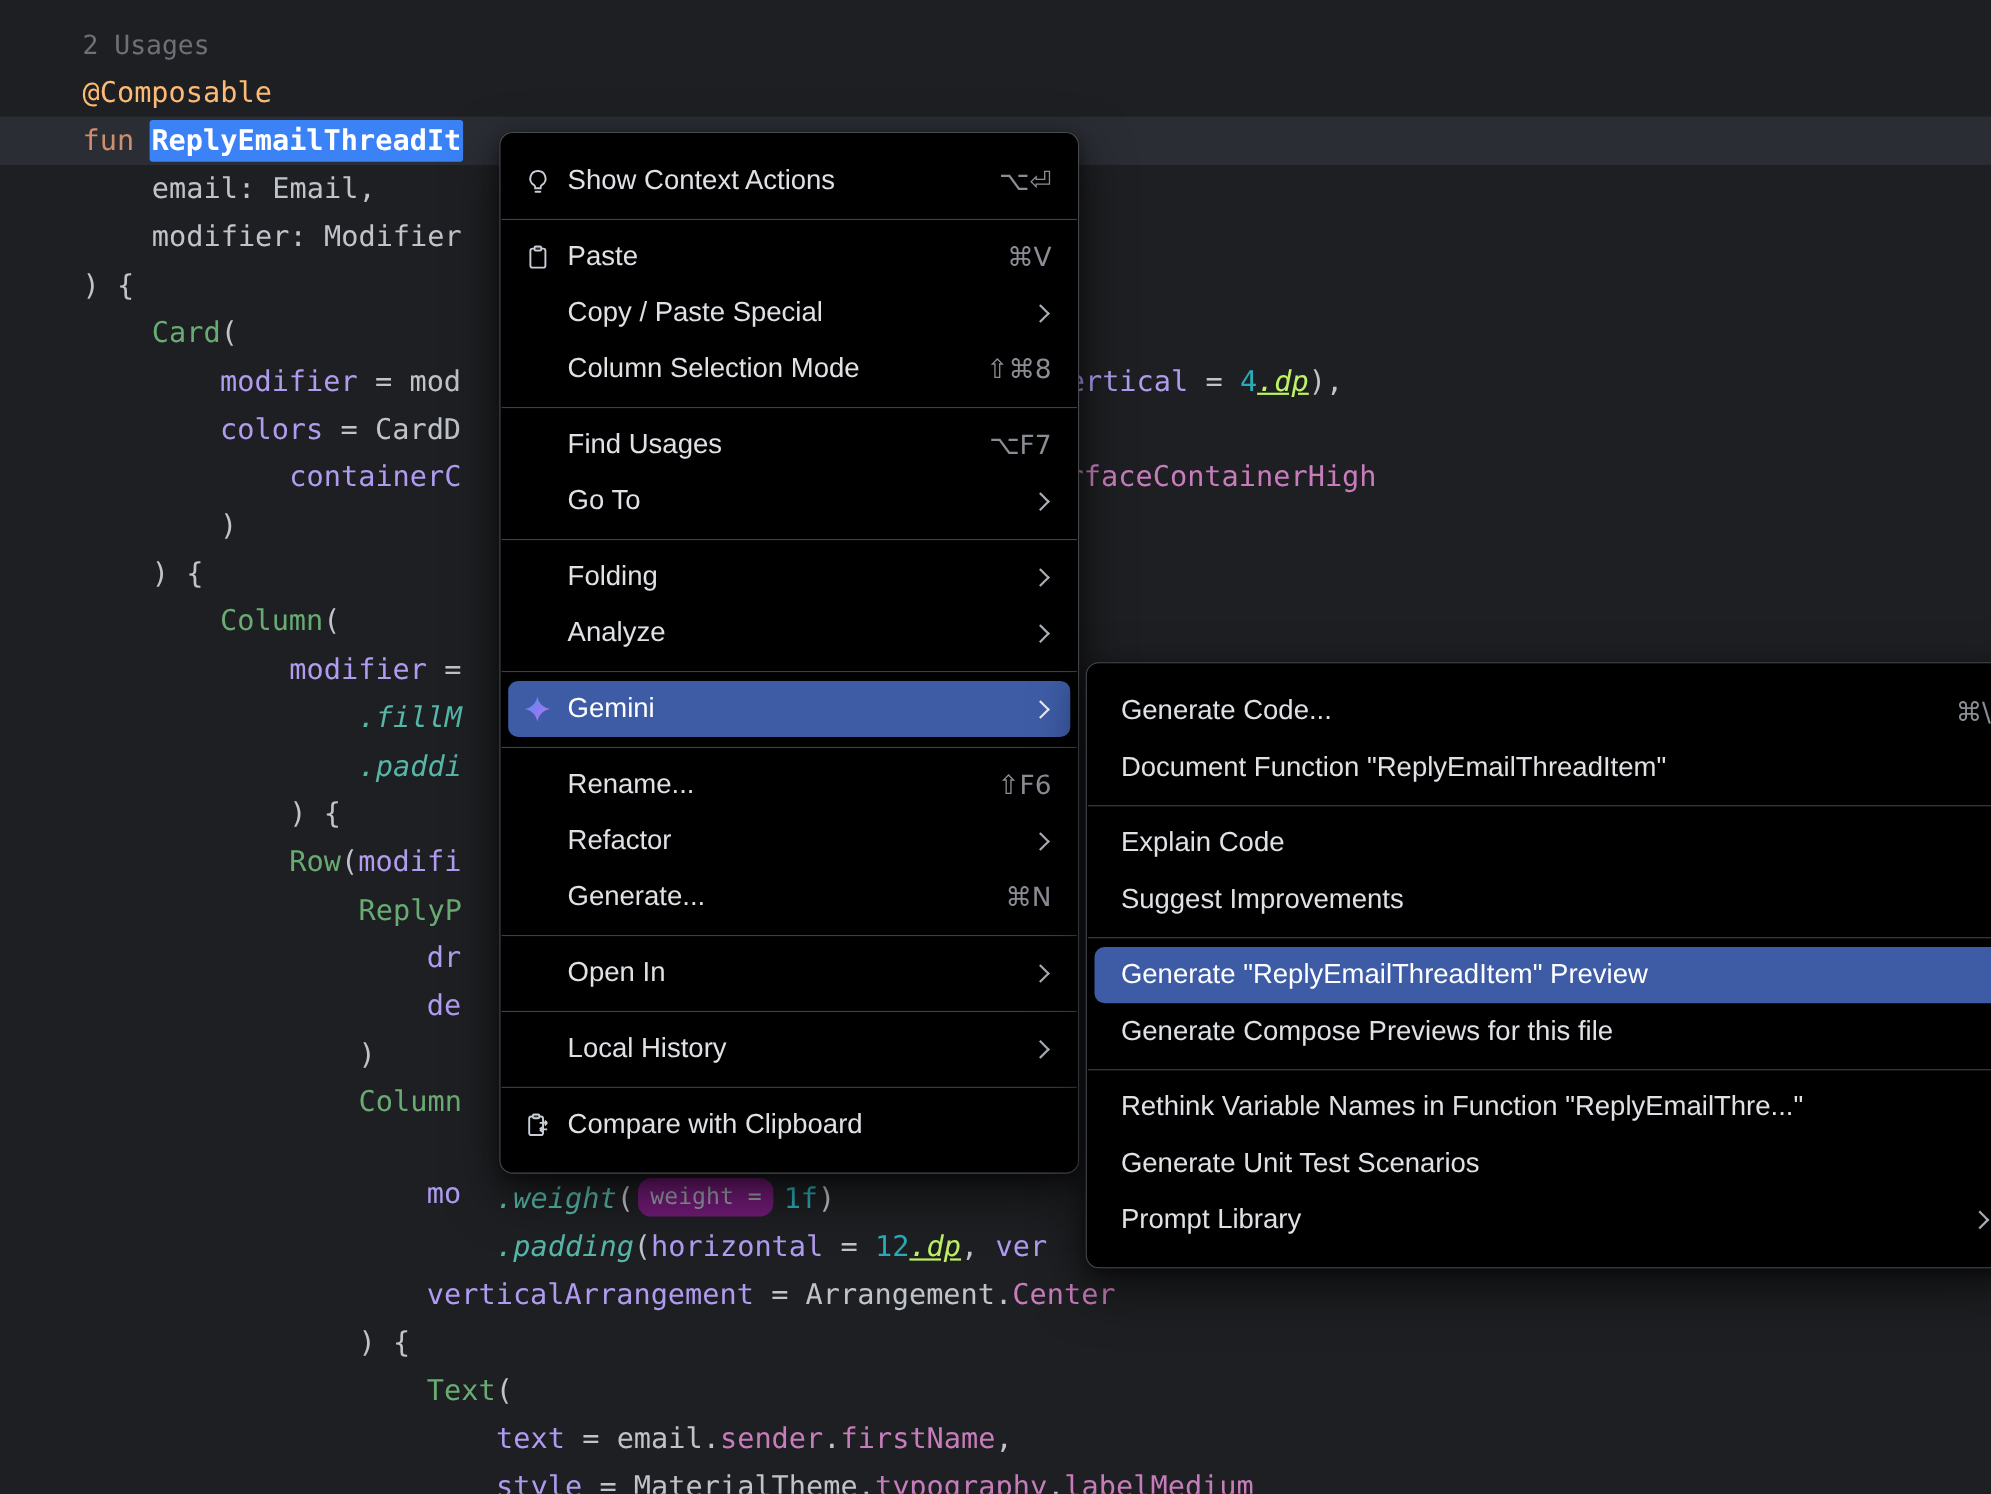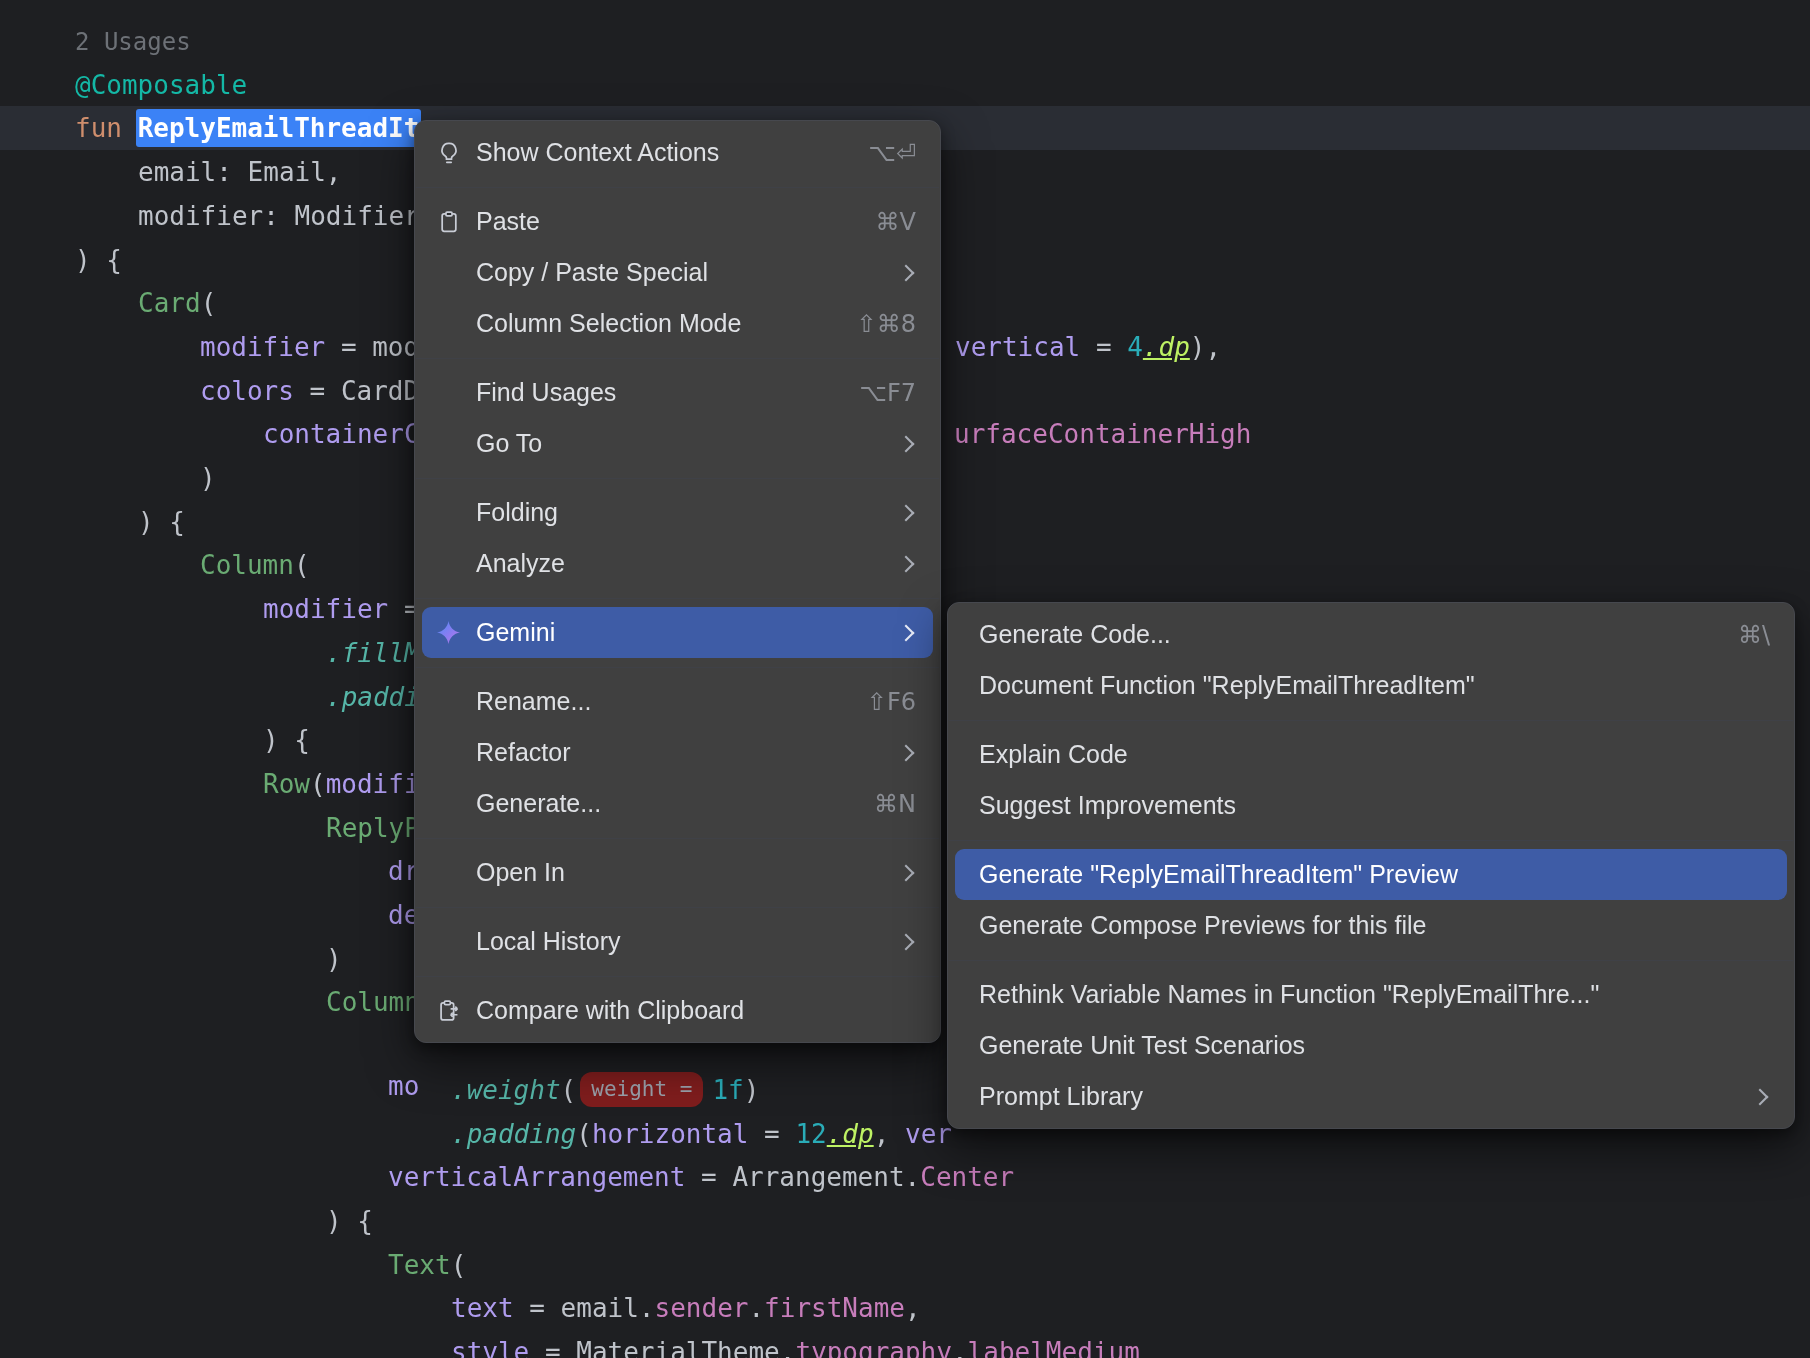--- a/index.html
+++ b/index.html
@@ -12,41 +12,42 @@
 
   
   .caret-band{position:absolute;left:0;width:100%;height:44px;background:#2a2d34;}
   #code-layer{position:absolute;inset:0;}
   .code-seg{
     position:absolute;white-space:pre;
     font-family:"DejaVu Sans Mono",monospace;
     font-size:26px;line-height:44px;color:#bfc3ca;
   }
   .tok-hint{color:#6d7177;font-size:24px;margin-top:41px;}
-  .tok-ann{color:#14b8a6;}
+  .tok-ann{color:#fdba74;}
   .tok-kw{color:#cf8e6d;}
   .tok-def{color:#bfc3ca;}
   .tok-fn{color:#6aab73;}
   .tok-named{color:#af9cef;}
   .tok-prop{color:#c77dbb;}
   .tok-num{color:#2aacb8;}
   .tok-ext{color:#56b6a8;font-style:italic;}
   .tok-extp{color:#bef264;font-style:italic;text-decoration:underline;}
   .tok-sel{background:#3b82f6;color:#ffffff;border-radius:3px;padding:4px 2px;margin:-4px -2px;font-weight:bold;}
   .inlay-chip{
-    display:inline-block;background:#7f1d1d;color:#9aa0aa;
+    display:inline-block;background:#701a75;color:#9aa0aa;
     font-family:"DejaVu Sans Mono",monospace;font-size:21px;line-height:1;
     padding:7px 11px;border-radius:12px;margin:0 9px 0 4px;transform:translateY(-3px);
   }
 
   
   .menu{
-    position:absolute;background:#404040;border:1px solid #46484e;border-radius:12px;
-    padding:6px 0;box-sizing:border-box;
+    position:absolute;background:#000000;border:1px solid #46484e;border-radius:12px;
+    padding:18px 0;box-sizing:border-box;
     box-shadow:0 18px 46px rgba(0,0,0,.55),0 5px 14px rgba(0,0,0,.4);
+    margin-left:40px;
   }
   #context-menu{z-index:10;}
   #gemini-submenu{z-index:11;}
   .menu-item{
     height:51px;display:flex;align-items:center;margin:0 7px;border-radius:9px;
     color:#dfe1e5;font-size:25px;cursor:default;
   }
   .menu-item.selected{background:#3e5ca6;color:#ffffff;}
   .menu.no-icons .menu-item{padding-left:24px;}
   .mi-icon{width:27px;height:27px;margin:0 14px 0 13px;flex:none;display:flex;align-items:center;justify-content:center;}

